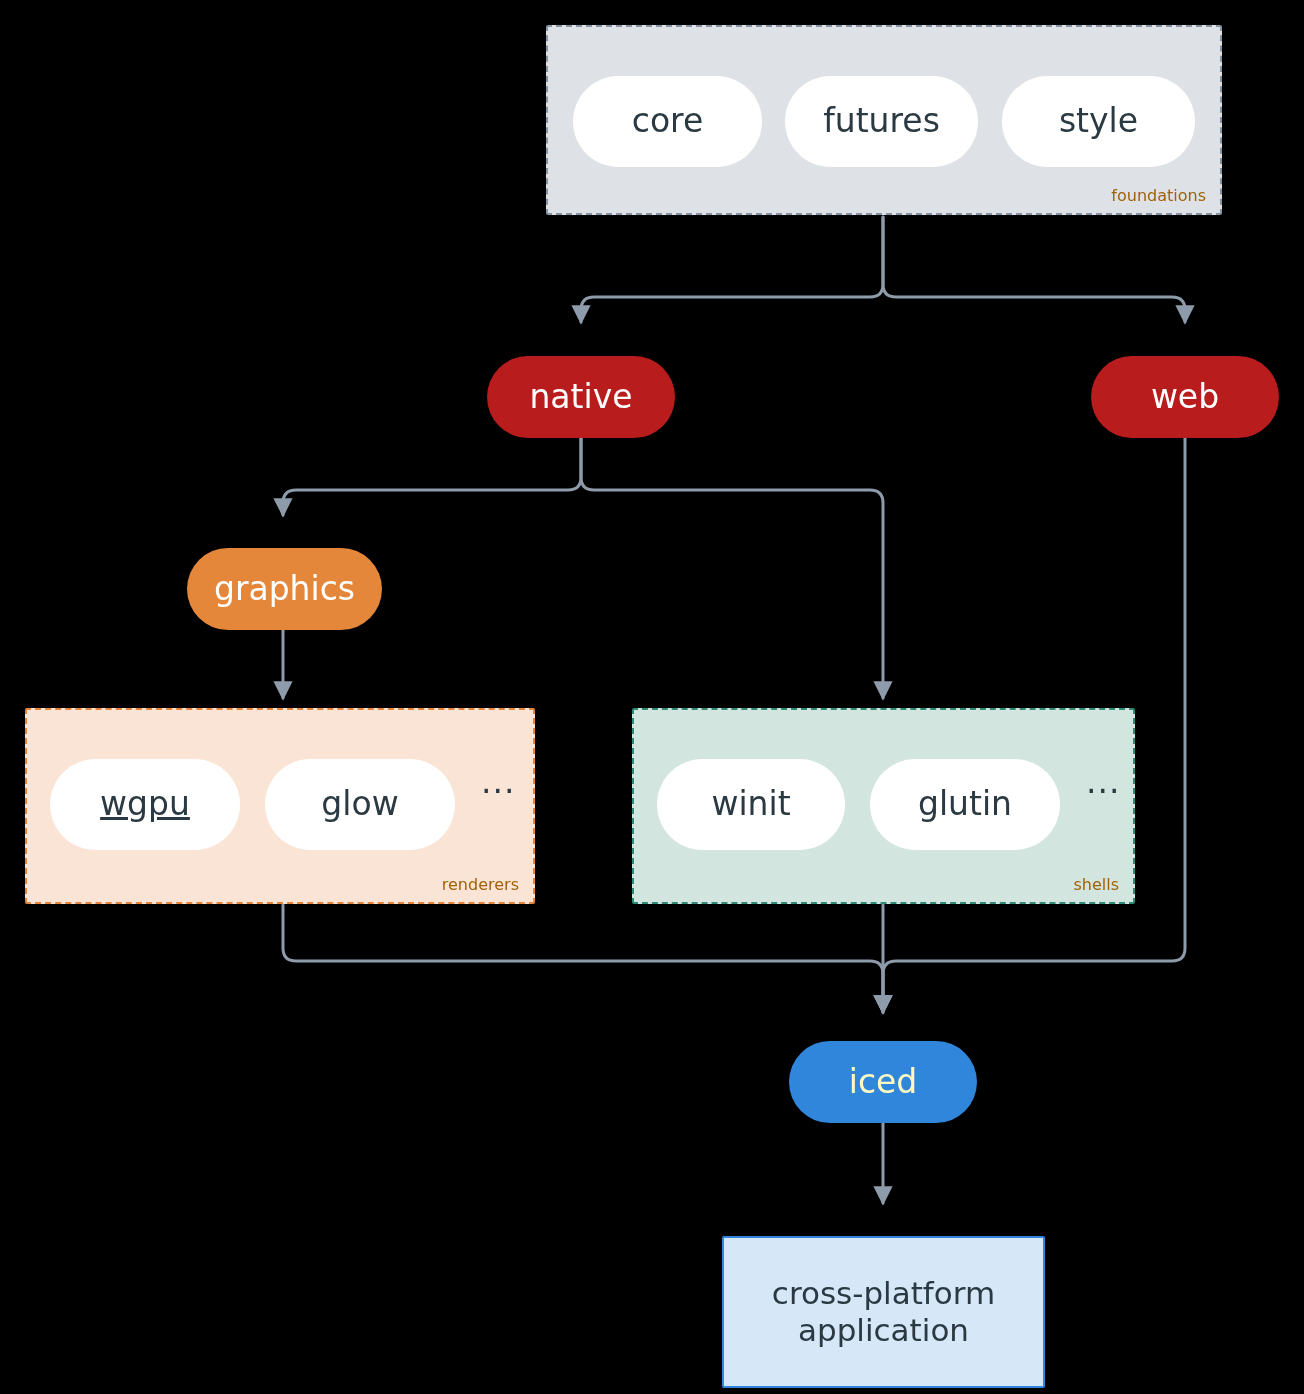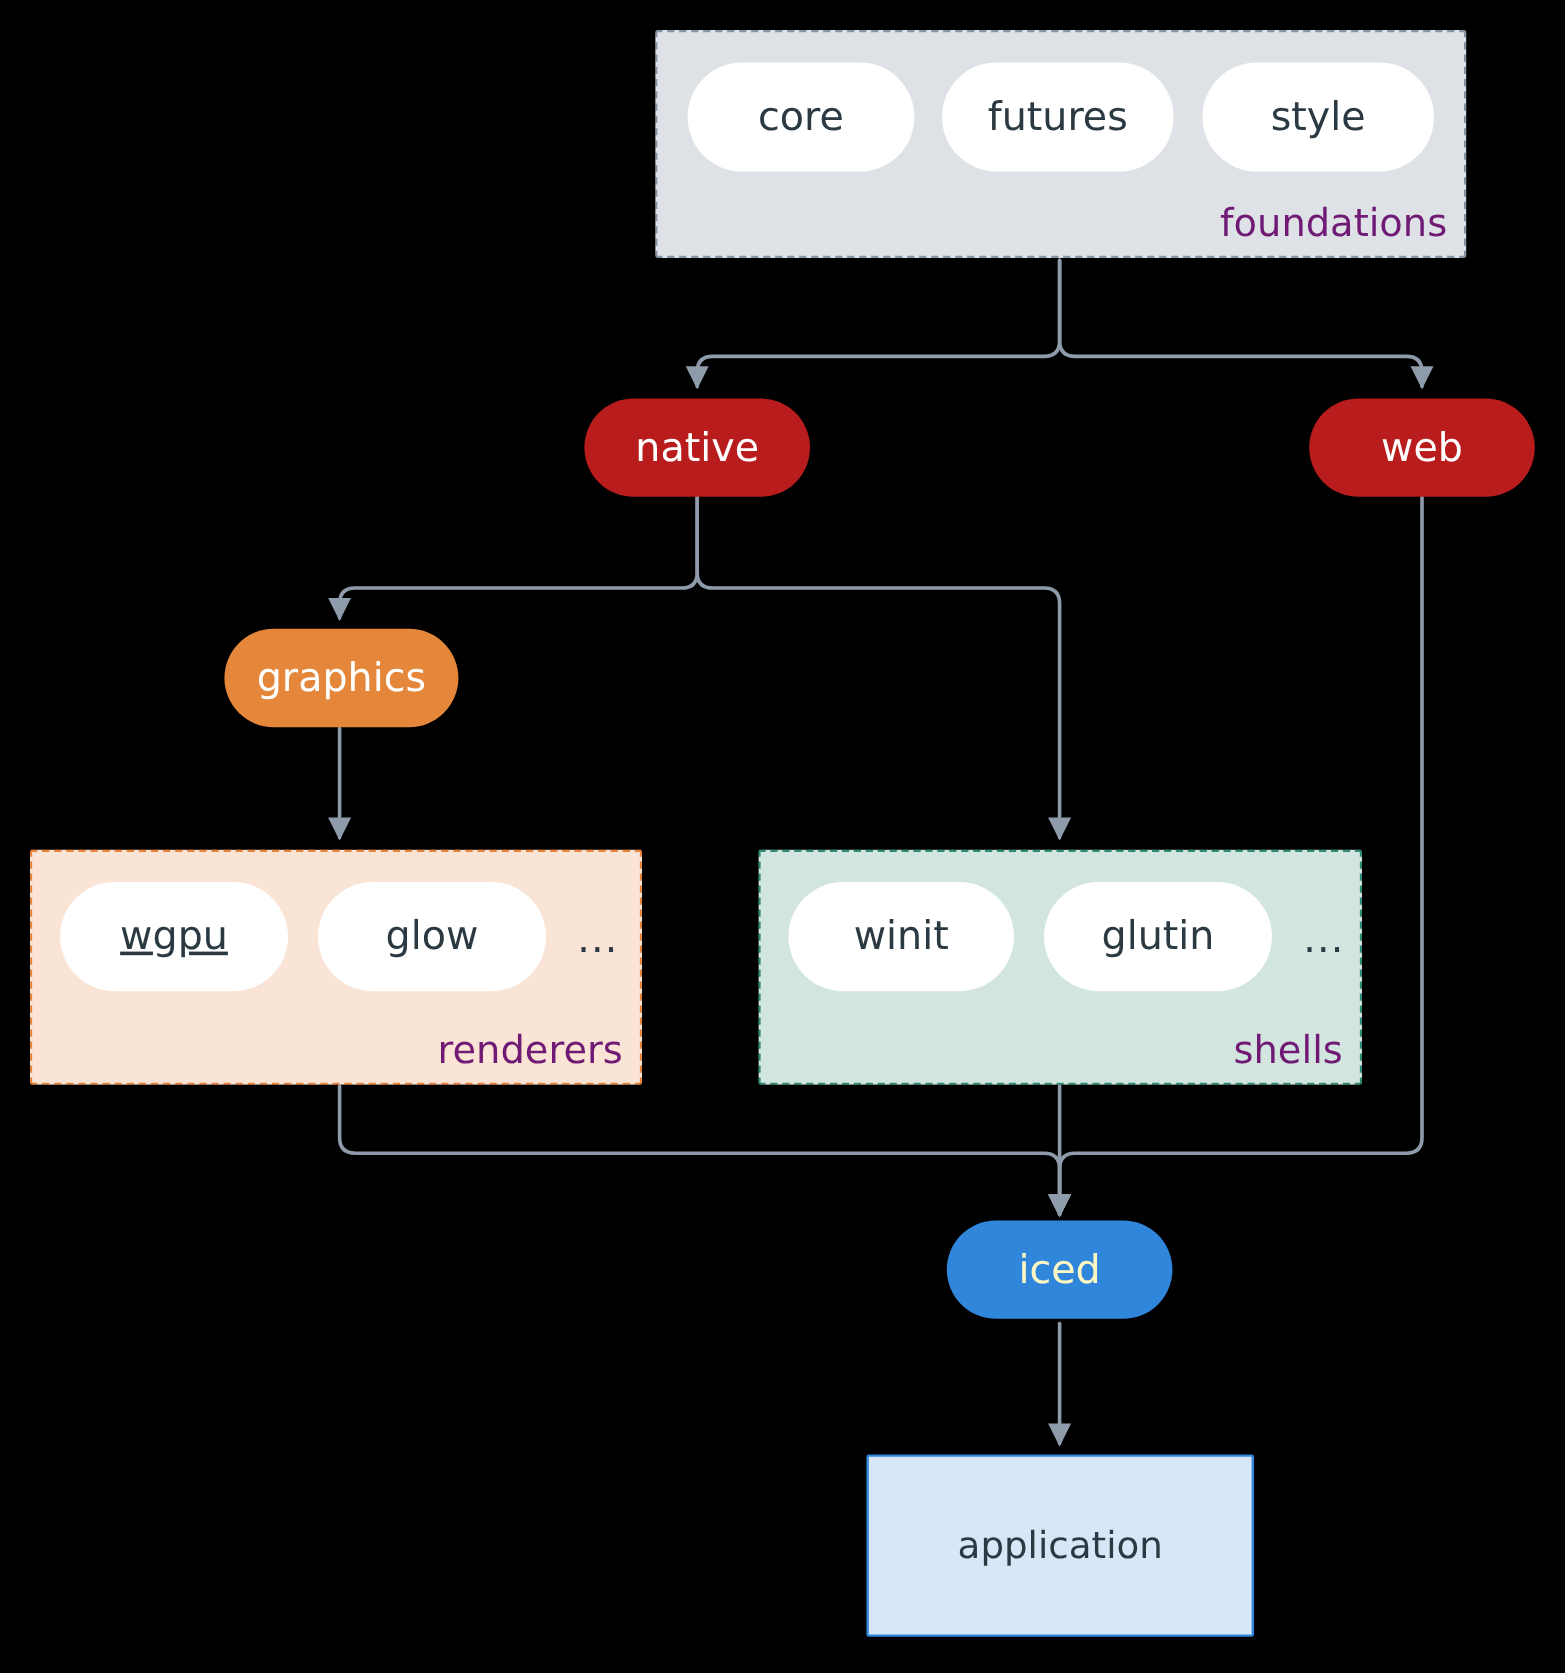--- a/index.html
+++ b/index.html
@@ -25,32 +25,33 @@
     pointer-events: none;
   }
   .node {
     position: absolute;
     box-sizing: border-box;
     display: flex;
     align-items: center;
     justify-content: center;
     text-align: center;
     line-height: 1.18;
+    margin-top: 24px;
   }
   
   .cluster {
     position: absolute;
     box-sizing: border-box;
   }
   .cluster-label {
     position: absolute;
     right: 14px;
     bottom: 8px;
-    font-size: 32px;
-    color: #701a75;
+    font-size: 16px;
+    color: #a16207;
     white-space: nowrap;
   }
   .cluster-foundations {
     background: #dee2e6;
     border: 2px dashed #8494a5;
     border-radius: 2px;
   }
   .cluster-renderers {
     background: #fae4d5;
     border: 2px dashed #e8833c;
@@ -174,16 +175,17 @@
   <div class="node pill pill-white" style="left:870px; top:735px; width:190px; height:91px;align-items:center;">
     <span>glutin</span>
   </div>
   <div class="ellipsis" style="left:1086px; top:762px;">...</div>
 
   <div class="node pill pill-blue" style="left:789px; top:1017px; width:188px; height:82px;">
     <span>iced</span>
   </div>
 
   <div class="node rect-box" style="left:722px; top:1212px; width:323px; height:152px;">
+    <span>cross-platform</span>
     <span>application</span>
   </div>
 
 </div>
 
 </body></html>

